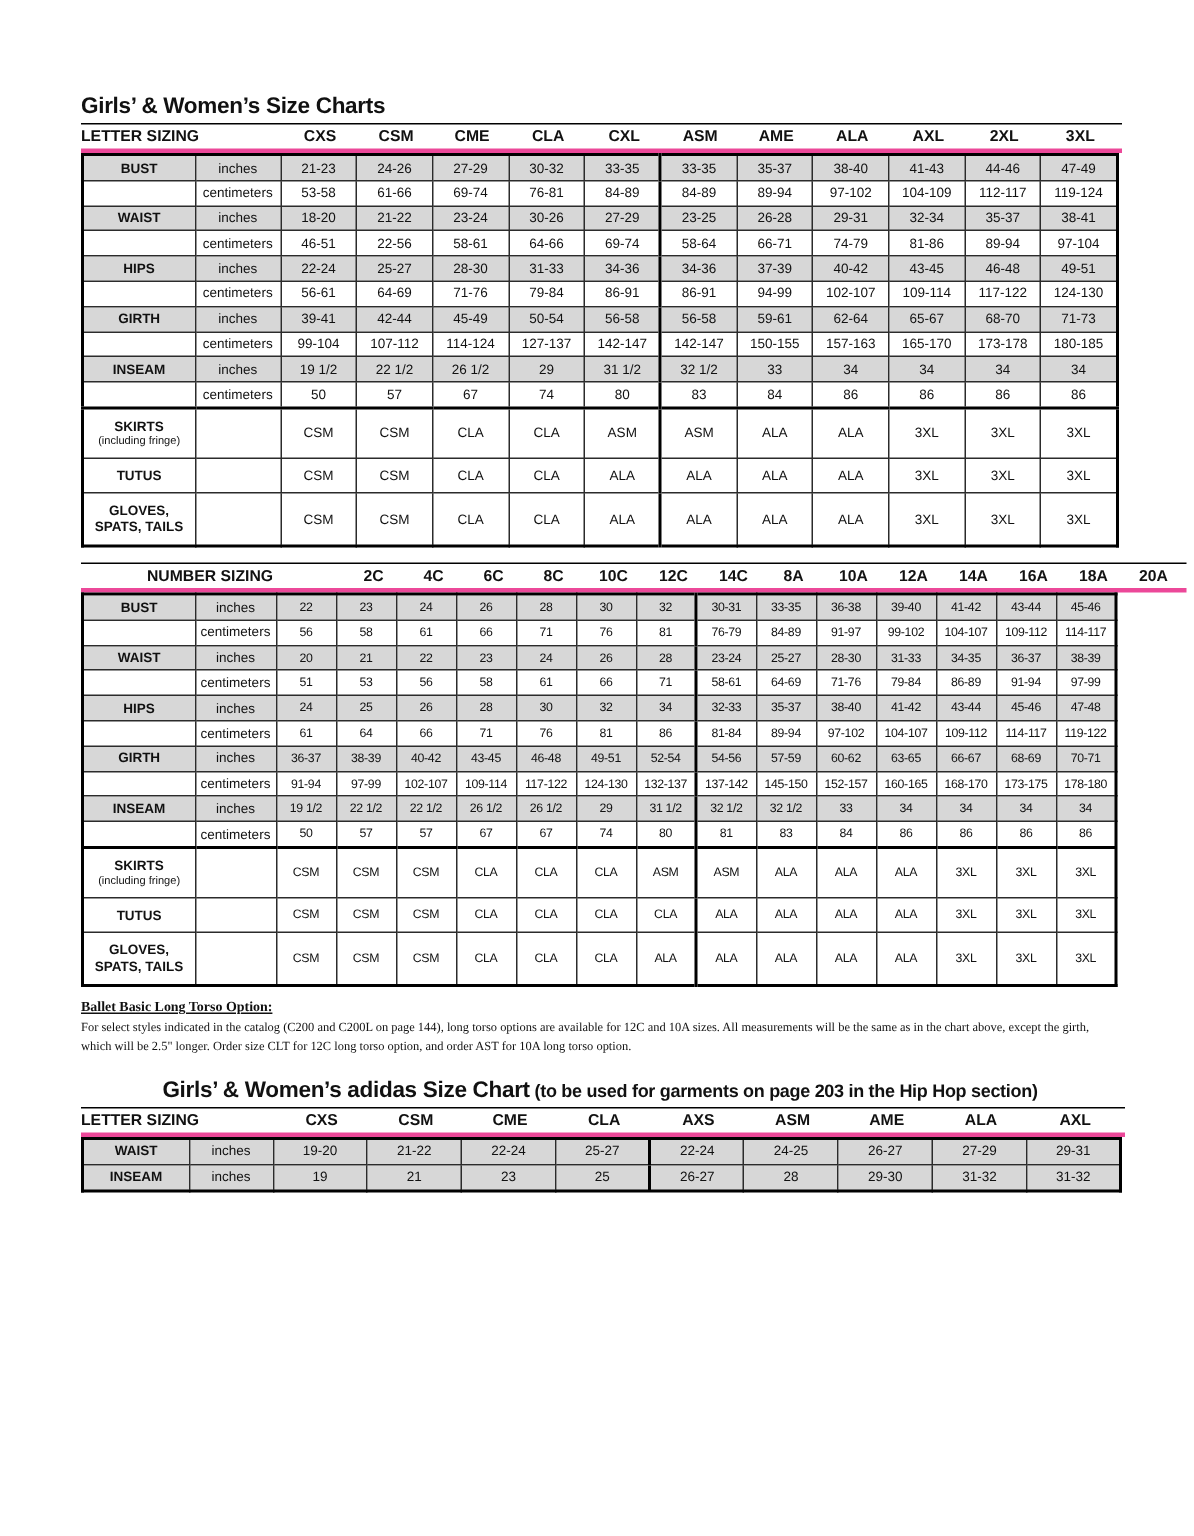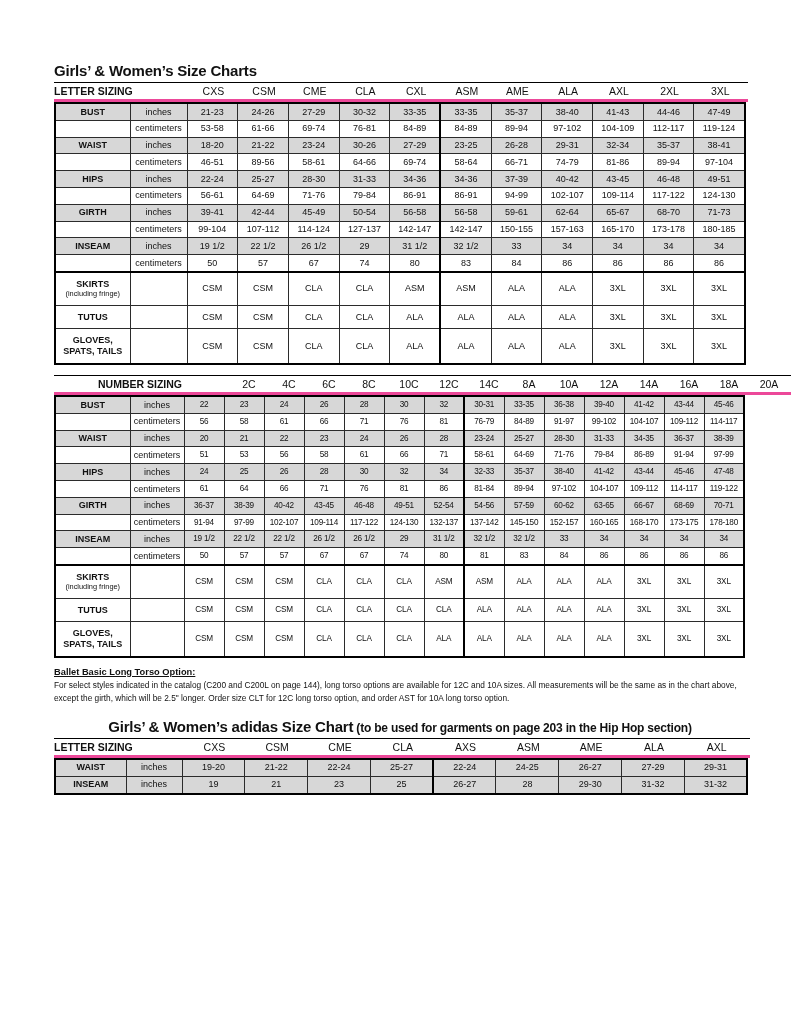--- a/index.html
+++ b/index.html
@@ -9,36 +9,36 @@
     font-family:"Liberation Sans", sans-serif;color:#111;
   }
   .title{font-size:15px;font-weight:bold;margin:0 0 3px 0;letter-spacing:-0.2px;}
   .title .subtitle{font-size:12px;font-weight:bold;}
   .title2{margin-top:14px;text-align:center;}
   .table-block{margin:0;}
   .gap{margin-top:10px;}
   .tbl-head{display:flex;align-items:flex-end;border-top:1px solid #000;border-bottom:3px solid #ec4899;
     padding:2px 0 2px 0;box-sizing:content-box;}
   .tbl-head .h-label{font-weight:bold;font-size:10.5px;text-align:left;flex:0 0 auto;}
-  .tbl-head .h-col{font-weight:normal;font-size:10.5px;text-align:center;flex:0 0 auto;}
+  .tbl-head .h-col{font-weight:bold;font-size:10.5px;text-align:center;flex:0 0 auto;}
   table.size-table{border-collapse:collapse;table-layout:fixed;border:2px solid #000;}
   table.size-table td{
     border:1px solid #2b2b2b;text-align:center;vertical-align:middle;
     padding:2.5px 0;font-size:9px;line-height:1.2;overflow:hidden;white-space:nowrap;
   }
   td.lbl{font-weight:bold;font-size:8.2px;white-space:normal !important;line-height:1.25;}
   td.lbl .sub{font-weight:normal;font-size:7.4px;}
   td.unit{font-size:8.8px;}
   tr.shade td{background:#d7d7d7;}
   td.div-l{border-left:2.5px solid #000 !important;}
   tr.thick-top td{border-top:2px solid #000;}
   tr.section td{padding:6px 0;}
   [data-table="number"] td.val{font-size:8.2px;letter-spacing:-0.2px;}
   [data-table="adidas"] td{padding:3.5px 0;}
-  .note{margin-top:9px;}
+  .note{margin-top:9px;font-family:Liberation Serif, serif;}
   .note-title{font-weight:bold;font-size:9.3px;text-decoration:underline;margin:0;}
   .note-body{font-size:8.3px;line-height:1.5;margin:2px 0 0 0;max-width:694px;}
 </style>
 </head>
 <body>
 
 <div class="page">
 
   <h1 class="title">Girls’ &amp; Women’s Size Charts</h1>
 
@@ -116,21 +116,21 @@
             <td class="val">26-28</td>
             <td class="val">29-31</td>
             <td class="val">32-34</td>
             <td class="val">35-37</td>
             <td class="val">38-41</td>
           </tr>
           <tr>
             <td class="lbl"></td>
             <td class="unit">centimeters</td>
             <td class="val">46-51</td>
-            <td class="val">89-56</td>
+            <td class="val">22-56</td>
             <td class="val">58-61</td>
             <td class="val">64-66</td>
             <td class="val">69-74</td>
             <td class="val div-l">58-64</td>
             <td class="val">66-71</td>
             <td class="val">74-79</td>
             <td class="val">81-86</td>
             <td class="val">89-94</td>
             <td class="val">97-104</td>
           </tr>

